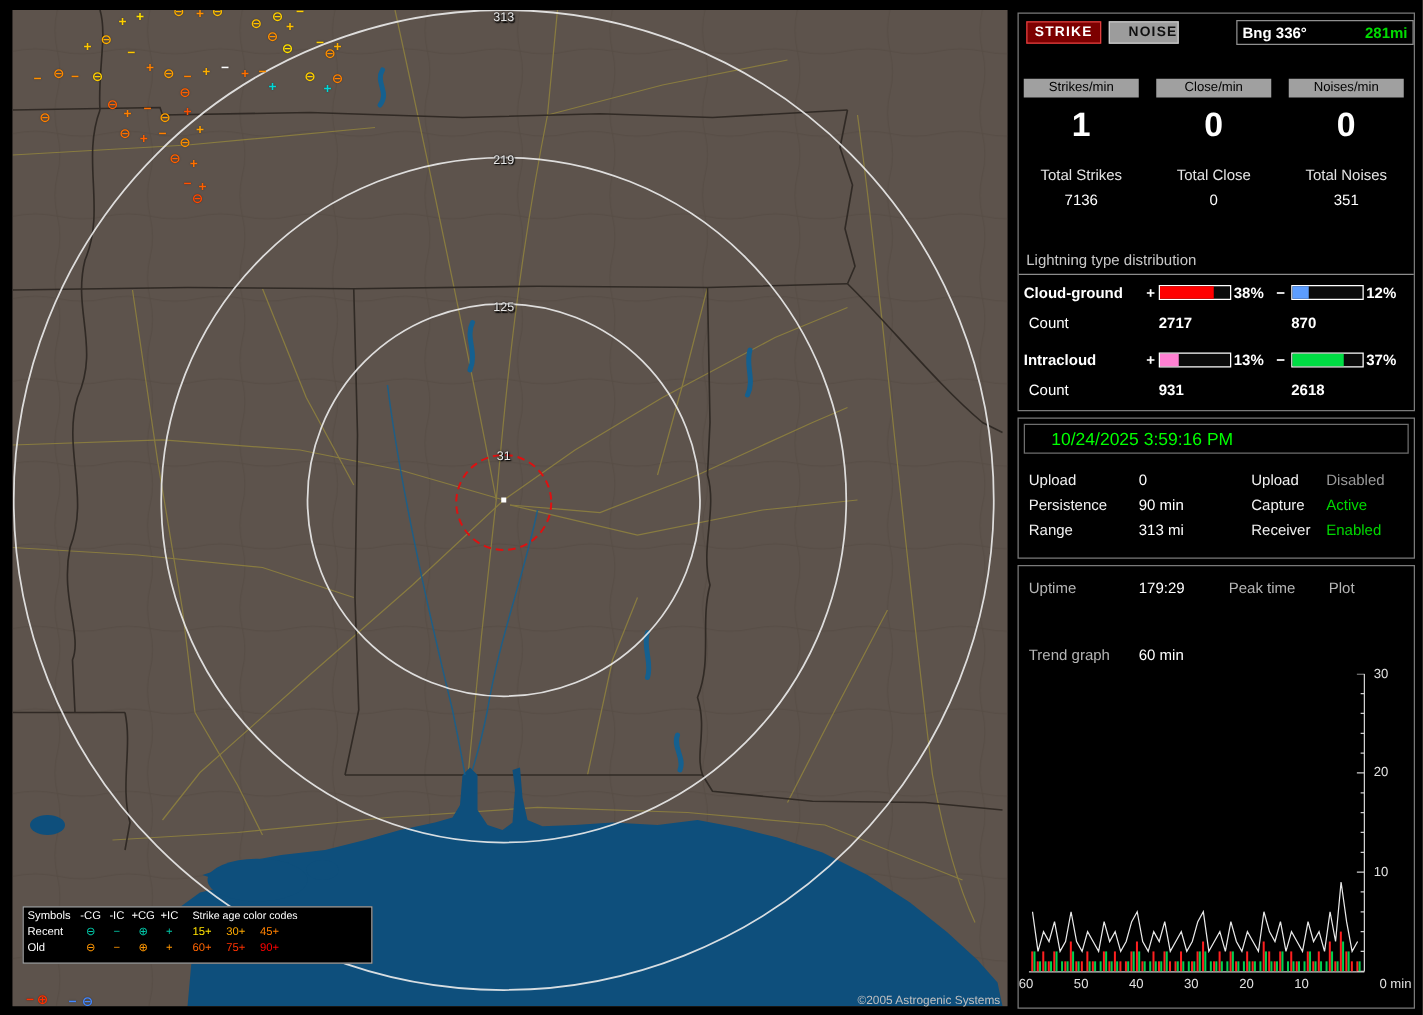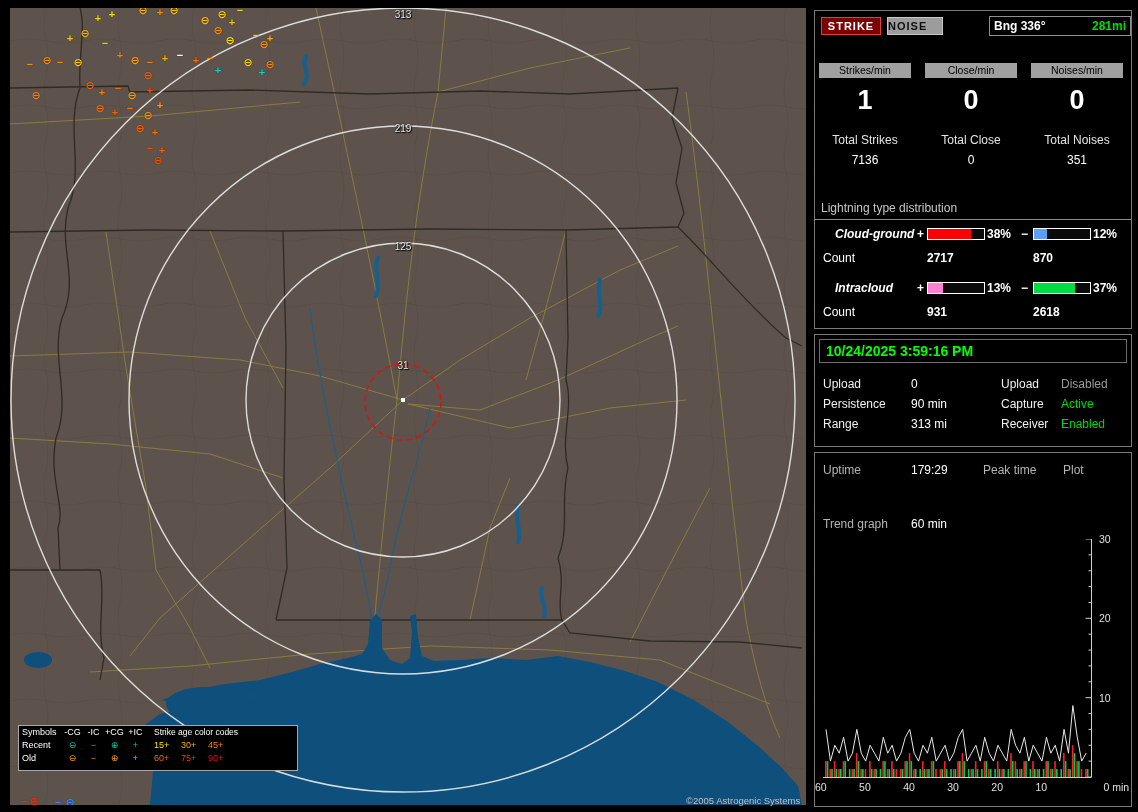--- a/index.html
+++ b/index.html
@@ -30,46 +30,46 @@
   
   .sec{position:absolute;background:#000;border:1px solid #7a7a7a;box-sizing:content-box;}
   #sec1{left:814px;top:10px;width:316px;height:317px;}
   #sec2{left:814px;top:334px;width:316px;height:111px;}
   #sec3{left:814px;top:452px;width:316px;height:353px;}
 
   #strike-btn{position:absolute;left:6px;top:6px;width:58px;height:16px;background:#7c0000;
               border:1px solid #e04040;color:#fff;font-size:11px;font-weight:bold;text-align:center;
               line-height:16px;letter-spacing:1px;}
   #noise-btn{position:absolute;left:72px;top:6px;width:54px;height:16px;background:#9c9c9c;
-             border:1px solid #c8c8c8;color:#101010;font-size:11px;font-weight:bold;text-align:left;
+             border:1px solid #c8c8c8;color:#101010;font-size:11px;font-weight:bold;text-align:right;
              line-height:16px;letter-spacing:1px;}
   #bng-box{position:absolute;left:174px;top:5px;width:132px;height:18px;border:1px solid #909090;
            background:#000;line-height:18px;padding:0 4px;}
   #bng-label{color:#fff;font-size:12px;font-weight:bold;float:left;}
   #bng-dist{color:#00dc00;font-size:12px;font-weight:bold;float:right;}
 
   .ratebox{position:absolute;top:52px;width:92px;height:15px;background:#a0a0a0;color:#000;
            font-size:10.5px;text-align:center;line-height:15px;}
   .ratenum{position:absolute;top:74px;width:92px;text-align:center;font-size:27px;font-weight:bold;color:#fff;}
   .totlabel{position:absolute;top:122px;width:92px;text-align:center;font-size:12px;color:#e4e4e4;}
   .totval{position:absolute;top:142px;width:92px;text-align:center;font-size:12px;color:#fff;}
 
   #dist-title{position:absolute;left:0;right:0;top:190px;padding:0 0 4px 6px;color:#c8c8c8;
               font-size:12px;border-bottom:1px solid #8c8c8c;}
   .drow{position:absolute;left:0;right:0;height:14px;font-size:12px;color:#fff;}
-  .dlabel{position:absolute;left:20px;font-weight:bold;font-style:italic;}
+  .dlabel{position:absolute;left:4px;font-weight:bold;}
   .dsign{position:absolute;font-weight:bold;}
   .dbar{position:absolute;top:1px;width:56px;height:10px;border:1px solid #fff;background:#0a0a0a;display:block;}
   .dfill{display:block;height:100%;width:0;}
   .dpct{position:absolute;font-weight:bold;}
   .dcount-label{position:absolute;left:8px;}
   .dcount{position:absolute;font-weight:bold;}
 
   #datetime-box{position:absolute;left:4px;right:4px;top:4px;height:22px;border:1px solid #6e6e6e;
-                color:#00ff00;font-size:14px;font-weight:bold;line-height:22px;padding-left:6px;}
+                color:#00ff00;font-size:14px;font-weight:normal;line-height:22px;padding-left:21px;}
   .srow{position:absolute;left:0;right:0;height:14px;font-size:12px;}
   .sk{position:absolute;color:#f0f0f0;}
   .sv{position:absolute;color:#fff;}
   .dim{color:#9a9a9a;}
   .green{color:#00d800;}
 
   .trow{position:absolute;left:0;right:0;height:14px;font-size:12px;}
   .tk{position:absolute;color:#b4b4b4;}
   .tv{position:absolute;color:#fff;}
 

